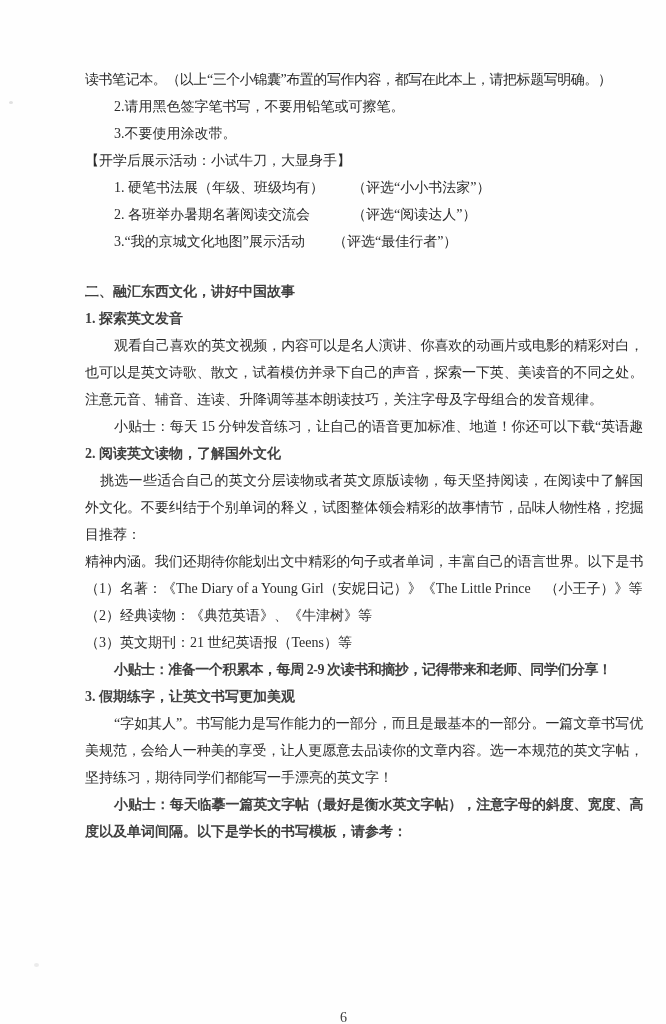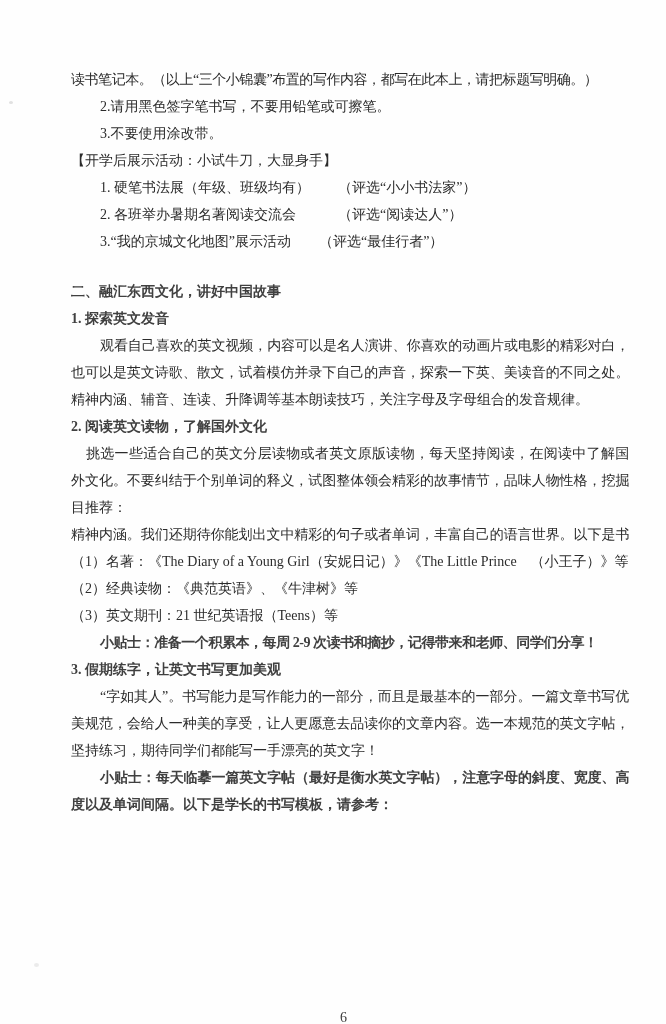--- a/index.html
+++ b/index.html
@@ -6,21 +6,21 @@
   .page{
     position:relative;
     width:666px;height:1024px;
     background:#fefefe;
     overflow:hidden;
     font-family:"Liberation Serif","DejaVu Serif",serif;
     box-sizing:border-box;
   }
   .content{
     position:absolute;
-    left:71px;top:66px;width:558px;
+    left:85px;top:66px;width:558px;
     color:#2b2b2b;
   }
   .line{
     height:27px;
     line-height:27px;
     font-size:14px;
     white-space:nowrap;
     overflow:visible;
     letter-spacing:0;
   }
@@ -63,21 +63,22 @@
       <div class="line ind2">3.不要使用涂改带。</div>
       <div class="line">【开学后展示活动：小试牛刀，大显身手】</div>
       <div class="line ind2">1. 硬笔书法展（年级、班级均有）　　（评选“小小书法家”）</div>
       <div class="line ind2">2. 各班举办暑期名著阅读交流会　　　（评选“阅读达人”）</div>
       <div class="line ind2">3.“我的京城文化地图”展示活动　　（评选“最佳行者”）</div>
       <div class="spacer"></div>
       <div class="line b">二、融汇东西文化，讲好中国故事</div>
       <div class="line b">1. 探索英文发音</div>
       <div class="line j ind2 tight">观看自己喜欢的英文视频，内容可以是名人演讲、你喜欢的动画片或电影的精彩对白，</div>
       <div class="line j tight">也可以是英文诗歌、散文，试着模仿并录下自己的声音，探索一下英、美读音的不同之处。</div>
-      <div class="line">精神内涵、辅音、连读、升降调等基本朗读技巧，关注字母及字母组合的发音规律。</div>
+      <div class="line">注意元音、辅音、连读、升降调等基本朗读技巧，关注字母及字母组合的发音规律。</div>
+      <div class="line j ind2">小贴士：每天 15 分钟发音练习，让自己的语音更加标准、地道！你还可以下载“英语趣</div>
       <div class="line b">2. 阅读英文读物，了解国外文化</div>
       <div class="line j ind1">挑选一些适合自己的英文分层读物或者英文原版读物，每天坚持阅读，在阅读中了解国</div>
       <div class="line j tight">外文化。不要纠结于个别单词的释义，试图整体领会精彩的故事情节，品味人物性格，挖掘</div>
       <div class="line">目推荐：</div>
       <div class="line j tight">精神内涵。我们还期待你能划出文中精彩的句子或者单词，丰富自己的语言世界。以下是书</div>
       <div class="line">（1）名著：《The Diary of a Young Girl（安妮日记）》《The Little Prince　（小王子）》等</div>
       <div class="line">（2）经典读物：《典范英语》、《牛津树》等</div>
       <div class="line">（3）英文期刊：21 世纪英语报（Teens）等</div>
       <div class="line b ind2 tight">小贴士：准备一个积累本，每周 2-9 次读书和摘抄，记得带来和老师、同学们分享！</div>
       <div class="line b">3. 假期练字，让英文书写更加美观</div>

